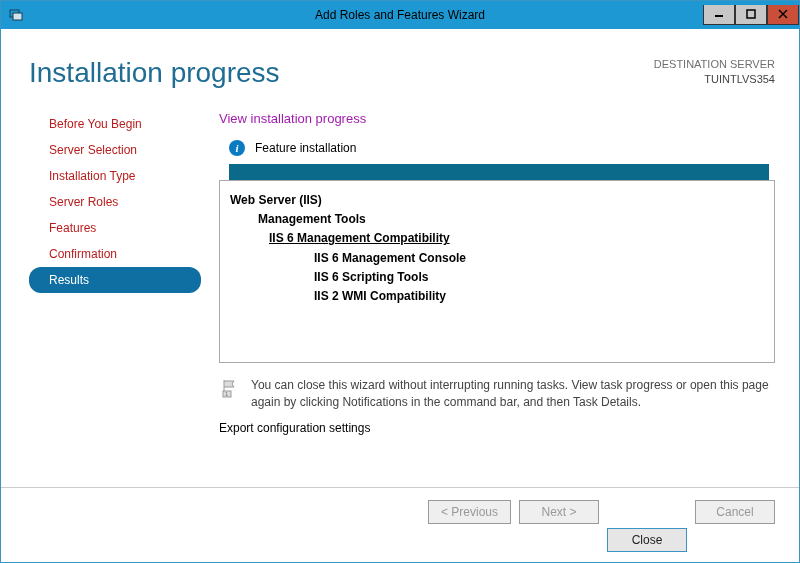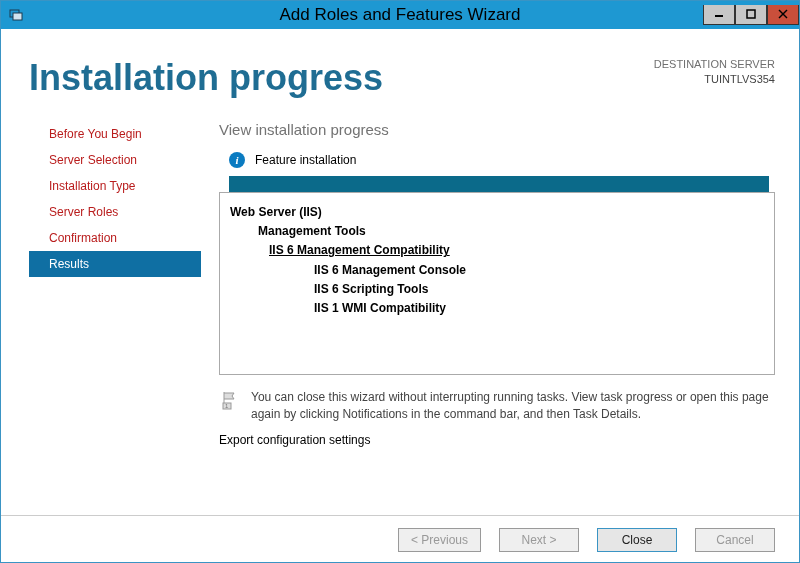--- a/index.html
+++ b/index.html
@@ -1,54 +1,54 @@
 <!DOCTYPE html>
 <html><head>
 <meta charset="utf-8">
 <style>
   * { box-sizing: border-box; margin: 0; padding: 0; }
   body { font-family: "Segoe UI", Tahoma, sans-serif; font-size: 12px; background: #fff; }
   .window { width: 800px; height: 563px; border: 1px solid #3a94c4; background: #fff; display: flex; flex-direction: column; }
   .titlebar { height: 28px; background: #1e98d2; display: flex; align-items: center; position: relative; }
   .title-icon { width: 18px; height: 18px; margin-left: 6px; display: flex; align-items: center; justify-content: center; }
-  .title-text { position: absolute; left: 50%; transform: translateX(-50%); color: #000; font-size: 17px; }
+  .title-text { position: absolute; left: 50%; transform: translateX(-50%); color: #000; font-size: 12px; }
   .winbtns { margin-left: auto; display: flex; }
   .winbtn { width: 32px; height: 20px; border: 1px solid #333; border-top: none; margin-top: -1px; background: #c7c7c7; display: flex; align-items: center; justify-content: center; font-size: 11px; font-family: Arial; }
   .winbtn.close { background: #c94f3b; }
   .winbtn svg { display:block; }
   .body { flex: 1; display: flex; flex-direction: column; padding: 0 0 6px 0; position: relative; background:#fff; }
   .header-row { display: flex; align-items: flex-start; padding: 28px 24px 0 28px; }
-  .page-title { color: #1f6d93; font-size: 36px; font-weight: 700; }
+  .page-title { color: #1f6d93; font-size: 28px; font-weight: 400; }
   .dest { margin-left: auto; text-align: right; color: #555; font-size: 11px; line-height: 1.4; }
   .dest .srv { color:#6f6f6f; }
   .dest .name { color:#444; }
   .main { flex: 1; display: flex; margin-top: 22px; }
   .sidebar { width: 200px; padding-left: 28px; }
   .nav-item { color: #b91c1c; font-size: 12px; padding: 6px 0 6px 20px; cursor: default; }
-  .nav-item.active { background: #0f6fa3; color: #fff; margin-left: -0px; padding-left:20px; }
+  .nav-item.active { background: #0f6fa3; color: #fff; margin-left: -0px; padding-left:20px;border-radius:12px; }
   .content { flex: 1; padding: 0 24px 0 18px; display:flex; flex-direction:column; }
-  .view-label { color:#737373; font-size:15px; margin-bottom:14px; }
+  .view-label { color:#a21caf; font-size:13px; margin-bottom:14px; }
   .status-row { display:flex; align-items:center; margin-left:10px; margin-bottom:8px; }
   .info-icon { width:16px; height:16px; border-radius:50%; background:#0a7bc1; color:#fff; display:flex; align-items:center; justify-content:center; font-style: italic; font-family: Georgia, serif; font-weight:bold; font-size:11px; margin-right:10px; }
   .progress-wrap { margin-left:10px; margin-right:6px; }
   .progress { height:16px; background:#0b6a8a; }
   .succeeded { color:#666; margin:8px 0 10px 10px; font-size:12px; }
   .tree-box { border:1px solid #aaa; padding:10px 10px 10px 10px; height:183px; background:#fff; }
   .tree-line { color:#000; font-size:12px; line-height:1.6; }
   .t0 { font-weight:600; }
   .t1 { margin-left:28px; font-weight:600; }
   .t2 { margin-left:39px; font-weight:600;text-decoration:underline; }
   .t3 { margin-left:84px; font-weight:600; }
   .note-row { display:flex; margin-top:14px; }
   .flag-icon { width:22px; height:22px; margin-right:10px; display:flex; align-items:center; justify-content:center; color:#aaa; }
   .note-text { color:#444; font-size:12px; line-height:1.4; flex:1; }
   .export-link { color:#000000; font-size:12px; margin-top:10px; cursor:pointer; }
-  .footer { border-top:1px solid #ccc; padding:12px 24px 4px 0; display:flex; justify-content:flex-end; gap:18px; }
+  .footer { border-top:1px solid #ccc; padding:12px 24px 4px 0; display:flex; justify-content:flex-end; gap:8px; }
   .btn { min-width:80px; height:24px; border:1px solid #9a9a9a; background:#efefef; color:#999; font-size:12px; padding: 0 12px; cursor:default; }
-  .btn.enabled { color:#222; background:#e6e6e6; border:1px solid #707070; }
+  .btn.enabled { color:#222; background:#e6e6e6; border:1px solid #707070;margin-top:28px; }
   .btn.default { outline:1px solid #3a94c4; outline-offset:-1px; }
 </style>
 </head>
 <body>
 
 <div class="window">
   <div class="titlebar">
     <div class="title-icon">
       <svg width="14" height="14" viewBox="0 0 14 14">
           <rect x="1" y="2" width="9" height="7" fill="none" stroke="#1b3a50" stroke-width="1"></rect>
@@ -84,40 +84,41 @@
         <div class="name">TUINTLVS354</div>
       </div>
     </div>
 
     <div class="main">
       <div class="sidebar">
         <div class="nav-item">Before You Begin</div>
         <div class="nav-item">Server Selection</div>
         <div class="nav-item">Installation Type</div>
         <div class="nav-item">Server Roles</div>
+        <div class="nav-item">Features</div>
         <div class="nav-item">Confirmation</div>
         <div class="nav-item active">Results</div>
       </div>
 
       <div class="content">
         <div class="view-label">View installation progress</div>
         <div class="status-row">
           <div class="info-icon">i</div>
           <div>Feature installation</div>
         </div>
         <div class="progress-wrap">
           <div class="progress"></div>
         </div>
         <div class="tree-box">
           <div class="tree-line t0">Web Server (IIS)</div>
           <div class="tree-line t1">Management Tools</div>
           <div class="tree-line t2">IIS 6 Management Compatibility</div>
           <div class="tree-line t3">IIS 6 Management Console</div>
           <div class="tree-line t3">IIS 6 Scripting Tools</div>
-          <div class="tree-line t3">IIS 1 WMI Compatibility</div>
+          <div class="tree-line t3">IIS 2 WMI Compatibility</div>
         </div>
         <div class="note-row">
           <div class="flag-icon">
             <svg width="20" height="20" viewBox="0 0 20 20">
                 <path d="M4 2 L4 18 M4 3 L14 3 L12 6 L14 9 L4 9" fill="#ddd" stroke="#999" stroke-width="1"></path>
                 <rect x="3" y="13" width="8" height="6" fill="#ddd" stroke="#999"></rect>
                 <text x="5" y="18" font-size="6" fill="#777">1</text>
               </svg>
           </div>
           <div class="note-text">You can close this wizard without interrupting running tasks. View task progress or open this page again by clicking Notifications in the command bar, and then Task Details.</div>

